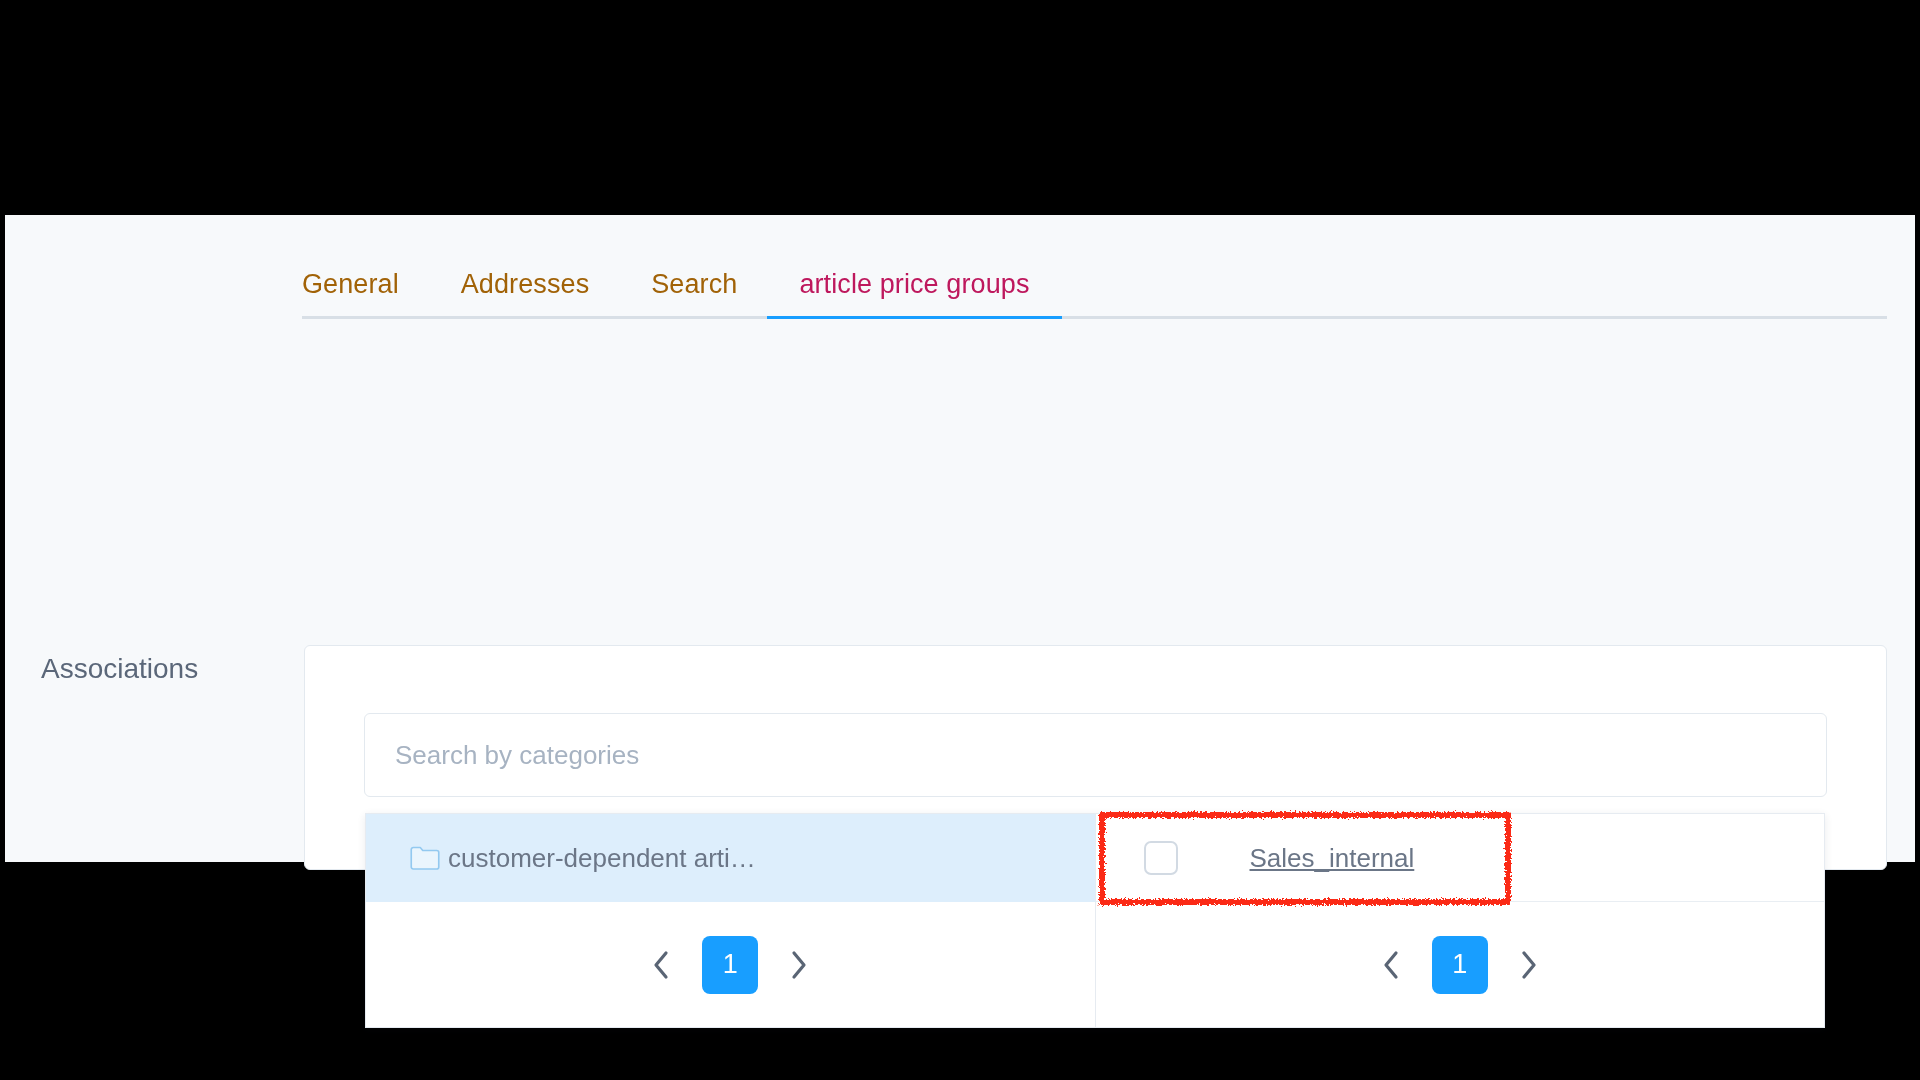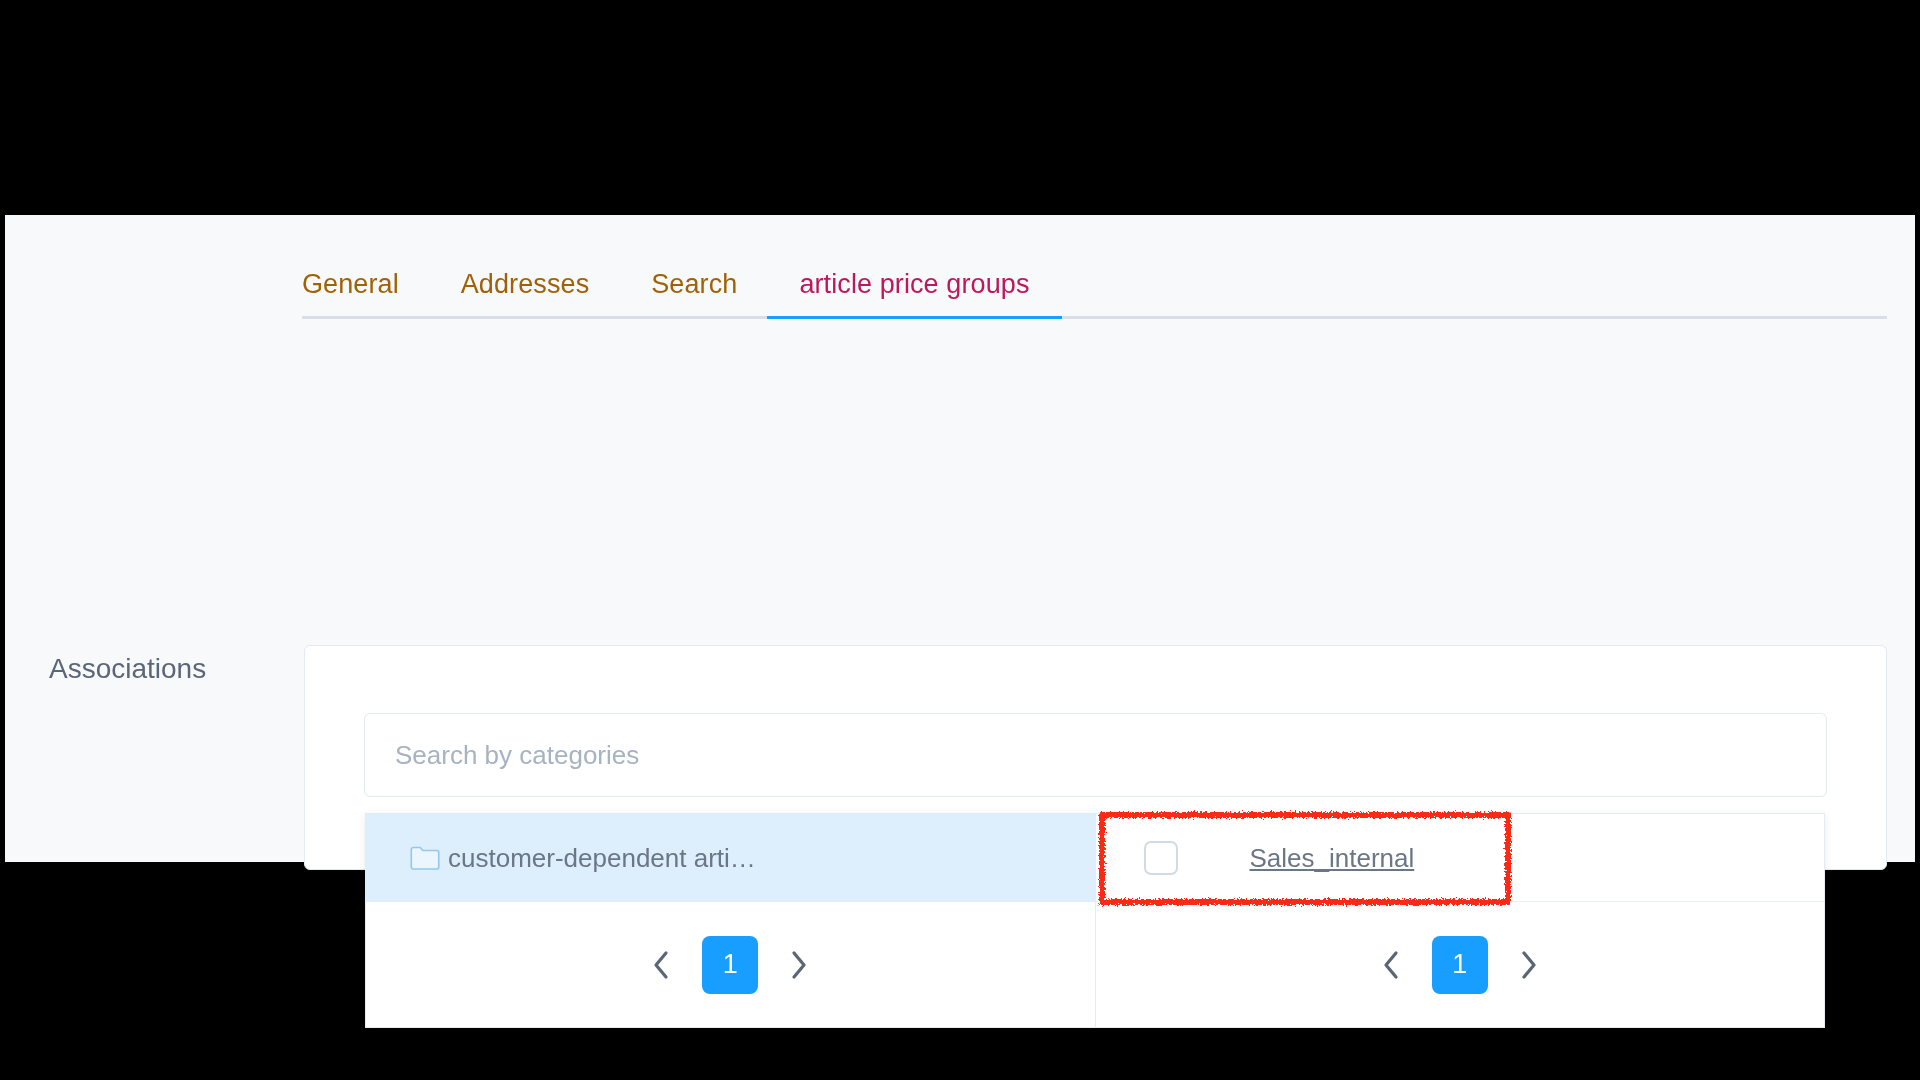--- a/index.html
+++ b/index.html
@@ -71,21 +71,20 @@
 
   
   .assoc-label {
     position: absolute;
     left: 36px;
     top: 437px;
     font-size: 28px;
     line-height: 34px;
     color: #5b6779;
     white-space: nowrap;
-    margin-left: 8px;
   }
 
   .assoc-card {
     position: absolute;
     left: 299px;
     top: 430px;
     width: 1583px;
     height: 225px;
     background: #ffffff;
     border: 1px solid #e3e9ef;

